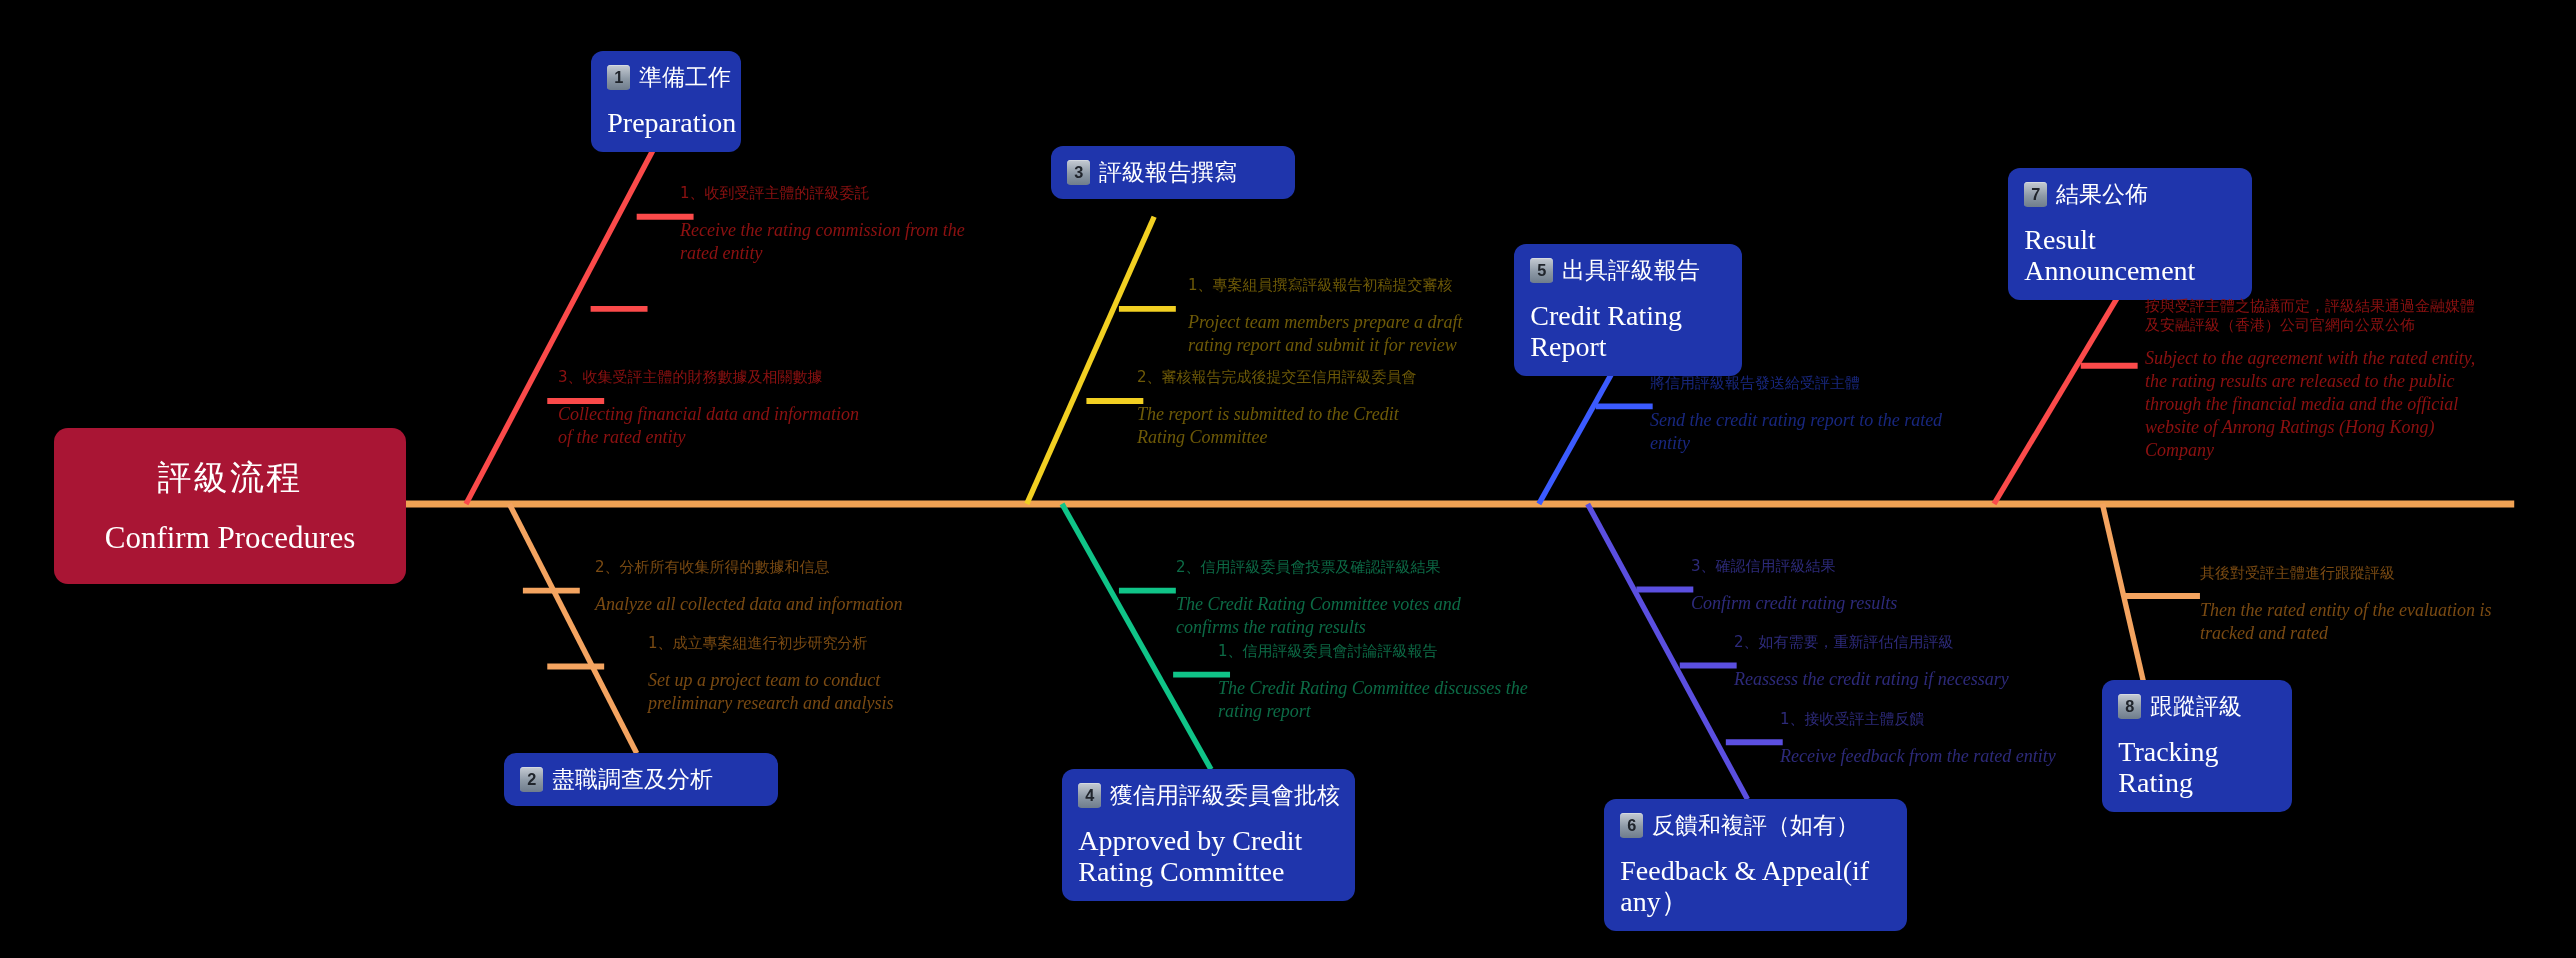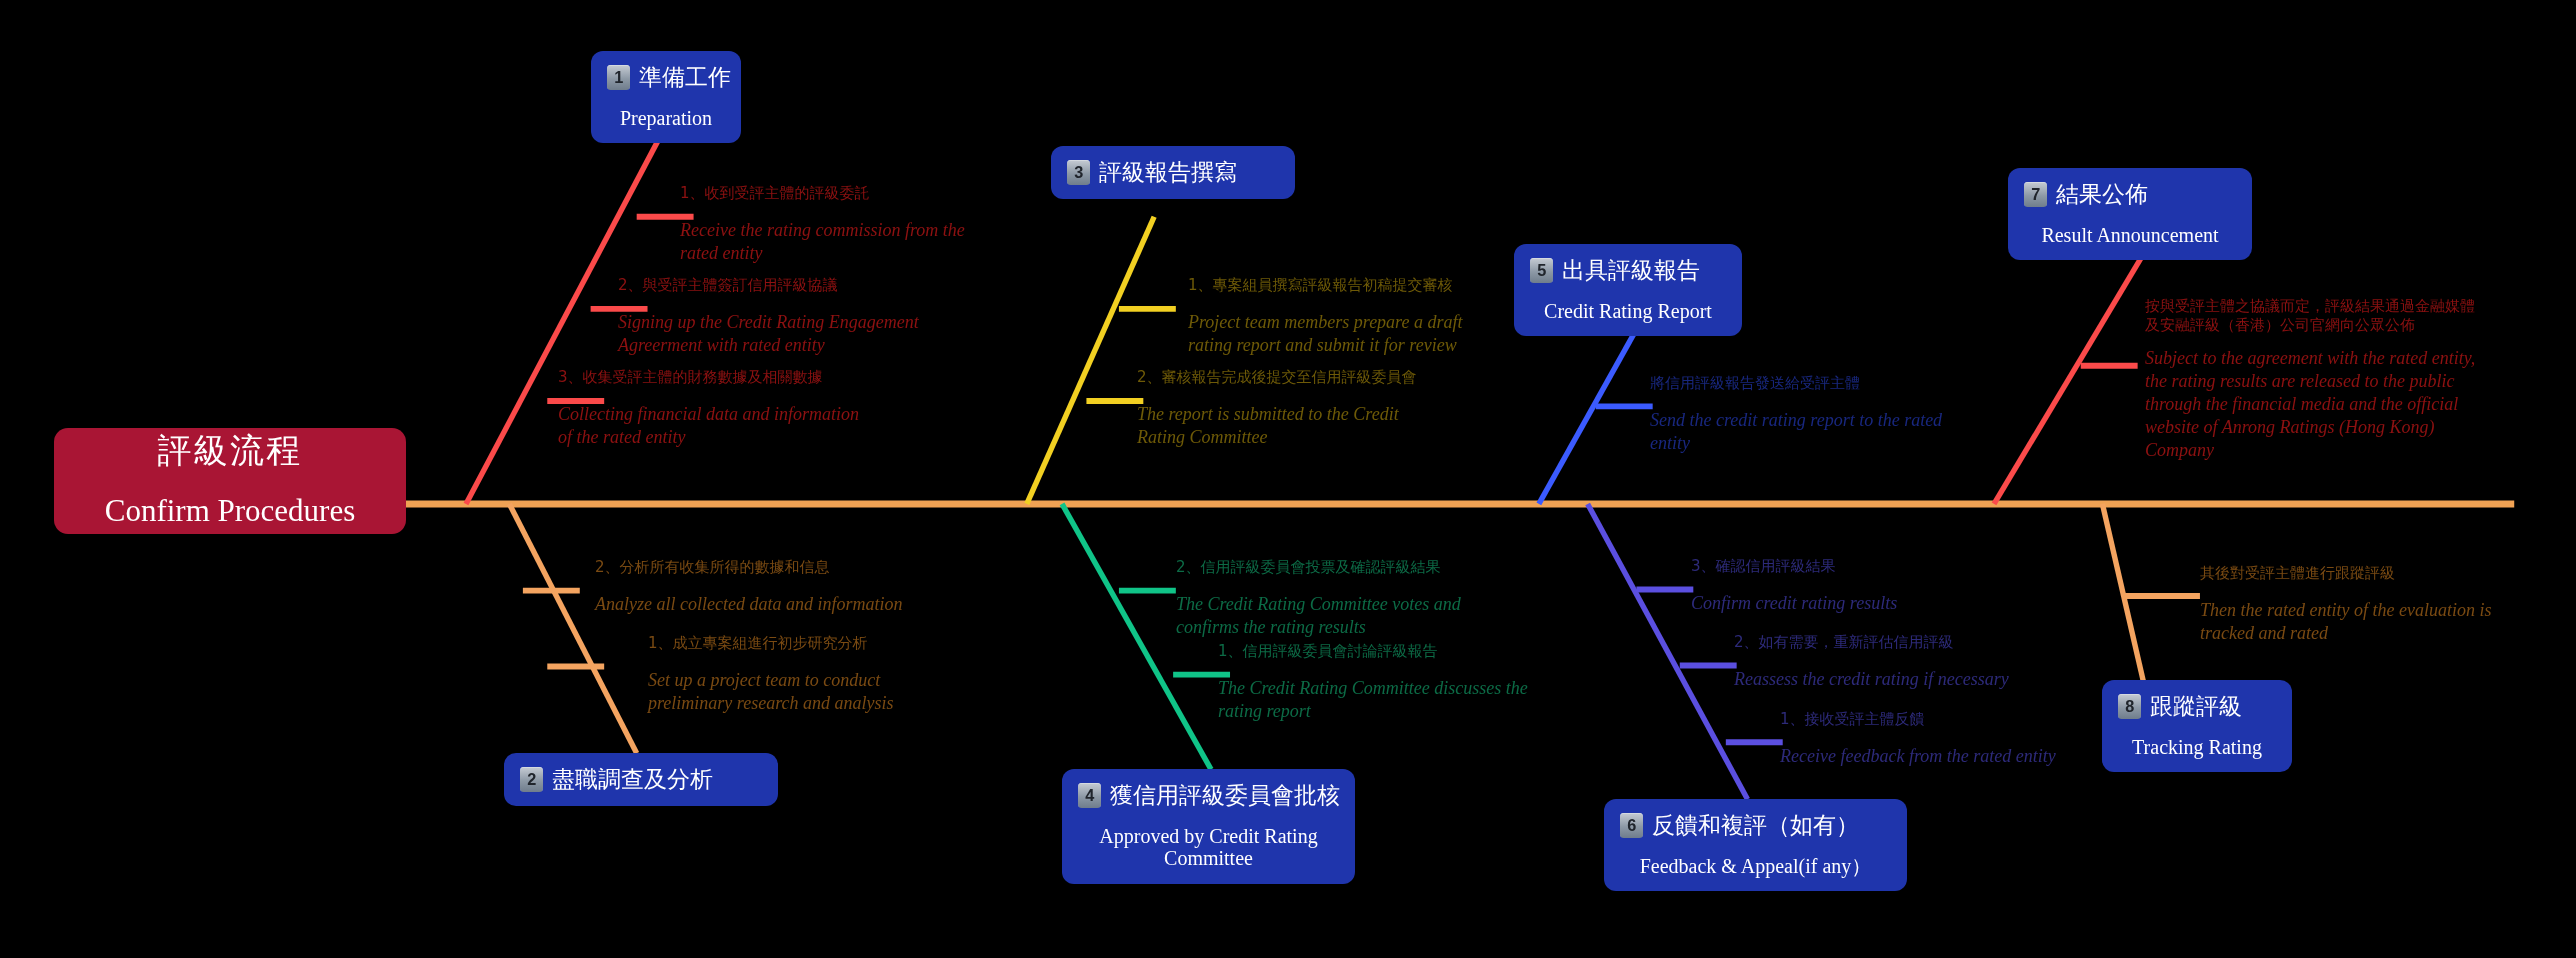--- a/index.html
+++ b/index.html
@@ -3,37 +3,37 @@
 <meta charset="utf-8">
 <style>
   html,body{margin:0;padding:0;background:#000;}
   body{width:2576px;height:958px;position:relative;overflow:hidden;
        font-family:"Liberation Serif","DejaVu Serif",serif;}
   #stage{position:absolute;inset:0;width:2576px;height:958px;}
   svg.lines{position:absolute;left:0;top:0;width:2576px;height:958px;pointer-events:none;}
 
   
   .head-box{
-    position:absolute;left:54px;top:428px;width:352px;height:106px;
+    position:absolute;left:54px;top:428px;width:352px;height:156px;
     background:#A91534;border-radius:14px;
-    display:flex;flex-direction:column;align-items:center;
+    display:flex;flex-direction:column;align-items:center;justify-content:center;
     gap:28px;color:#fff;box-sizing:border-box;padding:5.4px 10.8px;
   }
   .head-cn{font-size:34px;font-family:"DejaVu Sans","Liberation Sans",sans-serif;letter-spacing:2.2px;line-height:1;}
   .head-en{font-size:31px;line-height:1;}
 
   
   .cat-box{
     position:absolute;background:#1F35AC;border-radius:12px;
     color:#ffffff;box-sizing:border-box;padding:13px 16.3px 14px 16.3px;
     display:flex;flex-direction:column;justify-content:flex-start;
   }
   .cat-cn{font-size:23px;line-height:1.15;font-family:"DejaVu Sans","Liberation Sans",sans-serif;
           display:flex;align-items:center;gap:8.7px;white-space:nowrap;}
-  .cat-en{font-size:20px;line-height:1.12;margin-top:16.3px;text-align:center;}
+  .cat-en{font-size:28px;line-height:1.12;margin-top:16.3px;}
   .num-badge{
     display:inline-flex;align-items:center;justify-content:center;
     width:23px;height:25px;border-radius:3.8px;flex:0 0 auto;
     background:linear-gradient(#c6ccd4,#8d99a6 55%,#6f7d8c);
     color:#20252c;font-size:16.3px;font-weight:bold;
     font-family:"Liberation Sans","DejaVu Sans",sans-serif;
     box-shadow:inset 0 0.5px 0 #e6eaee;
   }
 
   
@@ -147,24 +147,20 @@
       <span class="num-badge">8</span>
       <span>跟蹤評級</span>
     </div>
     <div class="cat-en">Tracking Rating</div>
   </div>
 
   <div class="leaf" style="left:680px;top:184px;width:314px;color:#8E1111;">
     <div class="cn">1、收到受評主體的評級委託</div>
     <div class="en">Receive the rating commission from the rated entity</div>
   </div>
-  <div class="leaf" style="left:618px;top:276px;width:314px;color:#8E1111;">
-    <div class="cn">2、與受評主體簽訂信用評級協議</div>
-    <div class="en">Signing up the Credit Rating Engagement Agreerment with rated entity</div>
-  </div>
   <div class="leaf" style="left:558px;top:368px;width:314px;color:#8E1111;">
     <div class="cn">3、收集受評主體的財務數據及相關數據</div>
     <div class="en">Collecting financial data and information of the rated entity</div>
   </div>
 
   <div class="leaf" style="left:595px;top:558px;width:347px;color:#7A4A12;">
     <div class="cn">2、分析所有收集所得的數據和信息</div>
     <div class="en">Analyze all collected data and information</div>
   </div>
   <div class="leaf" style="left:648px;top:634px;width:293px;color:#7A4A12;">

